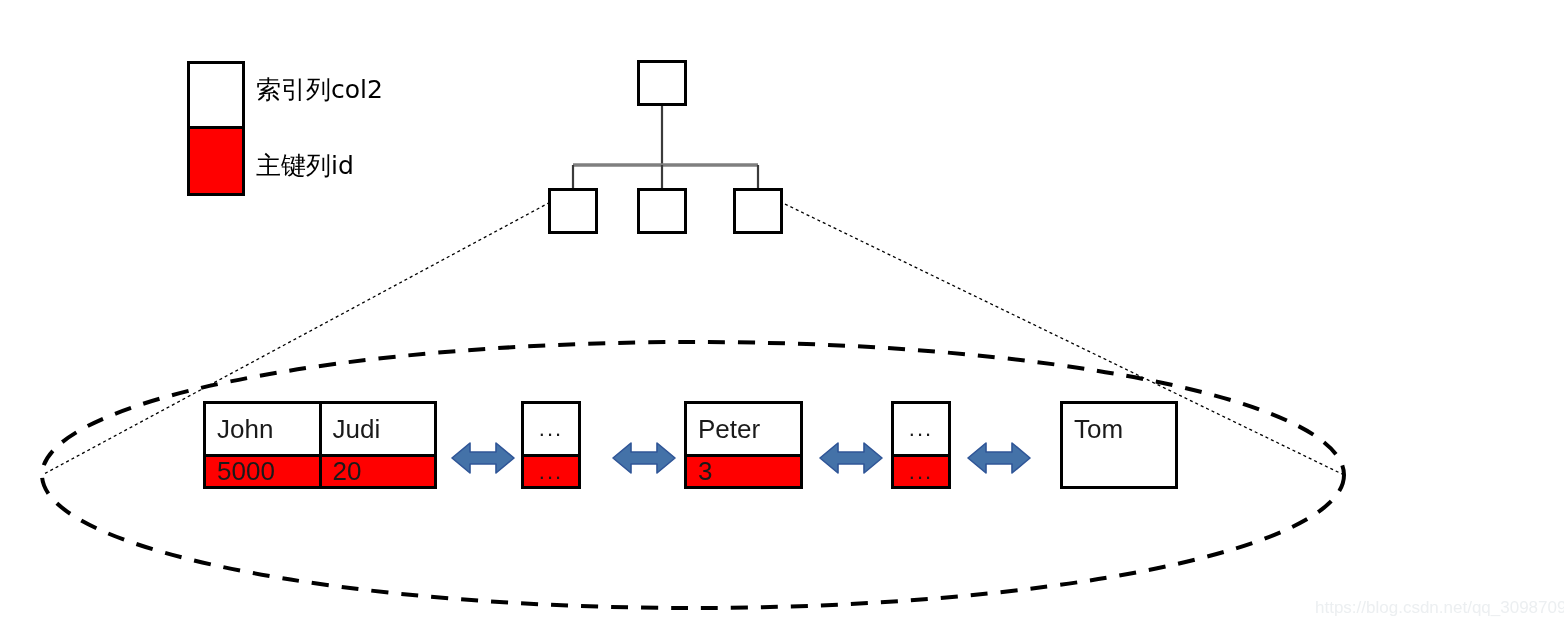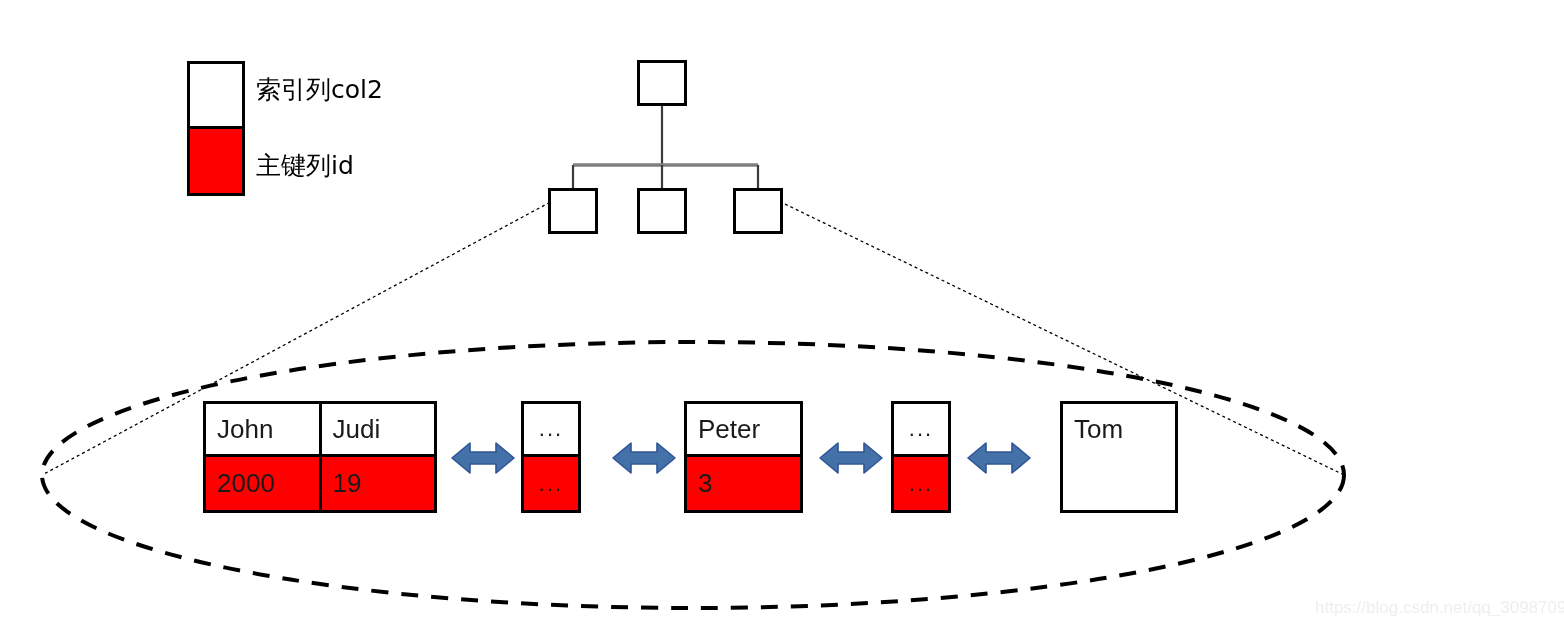--- a/index.html
+++ b/index.html
@@ -16,21 +16,21 @@
                       border-top:3px solid #000;box-sizing:border-box;}
   .legend-label{position:absolute;left:256px;font-size:25px;color:#000;
                 font-family:"DejaVu Sans","Liberation Sans",sans-serif;white-space:nowrap;}
   #legend-label-0{top:73px;}
   #legend-label-1{top:149px;}
 
   
   .tree-node{position:absolute;border:3px solid #000;background:#fff;box-sizing:border-box;}
 
   
-  .leaf{position:absolute;top:401px;height:112px;border:3px solid #000;
+  .leaf{position:absolute;top:401px;height:88px;border:3px solid #000;
         box-sizing:border-box;background:#fff;display:flex;}
   .leaf-cell{flex:1 1 0;position:relative;box-sizing:border-box;}
   .leaf-cell + .leaf-cell{border-left:3px solid #000;}
   .cell-top{position:absolute;left:0;right:0;top:0;height:50px;background:#ffffff;
             display:flex;align-items:center;}
   .cell-bottom{position:absolute;left:0;right:0;top:50px;bottom:0;background:#ff0000;
                border-top:3px solid #000;box-sizing:border-box;
                display:flex;align-items:center;}
   .cell-txt{font-size:26px;color:#1a1a1a;padding-left:11px;white-space:nowrap;
             font-family:"Liberation Sans","DejaVu Sans",sans-serif;}
@@ -90,29 +90,29 @@
   <div class="tree-node" style="left:548px;top:188px;width:50px;height:46px;"></div>
   <div class="tree-node" style="left:637px;top:188px;width:50px;height:46px;"></div>
   <div class="tree-node" style="left:733px;top:188px;width:50px;height:46px;"></div>
 
   <div class="leaf" style="left:203px;width:234px;">
     <div class="leaf-cell">
       <div class="cell-top">
         <span class="cell-txt">John</span>
       </div>
       <div class="cell-bottom">
-        <span class="cell-txt">2000</span>
+        <span class="cell-txt">5000</span>
       </div>
     </div>
     <div class="leaf-cell">
       <div class="cell-top">
         <span class="cell-txt">Judi</span>
       </div>
       <div class="cell-bottom">
-        <span class="cell-txt">19</span>
+        <span class="cell-txt">20</span>
       </div>
     </div>
   </div>
 
   <div class="leaf ellipsis" style="left:521px;width:60px;">
     <div class="leaf-cell">
       <div class="cell-top">
         <span class="cell-txt">...</span>
       </div>
       <div class="cell-bottom">

